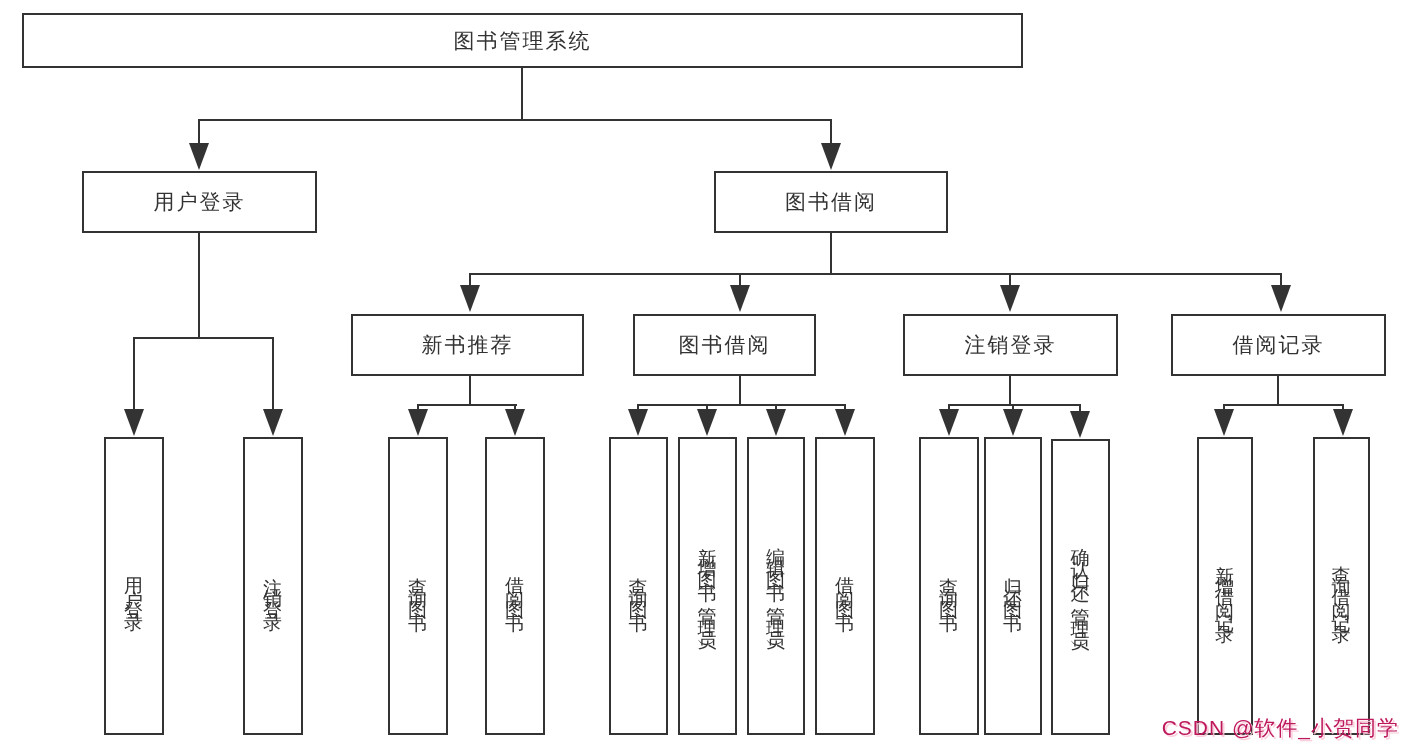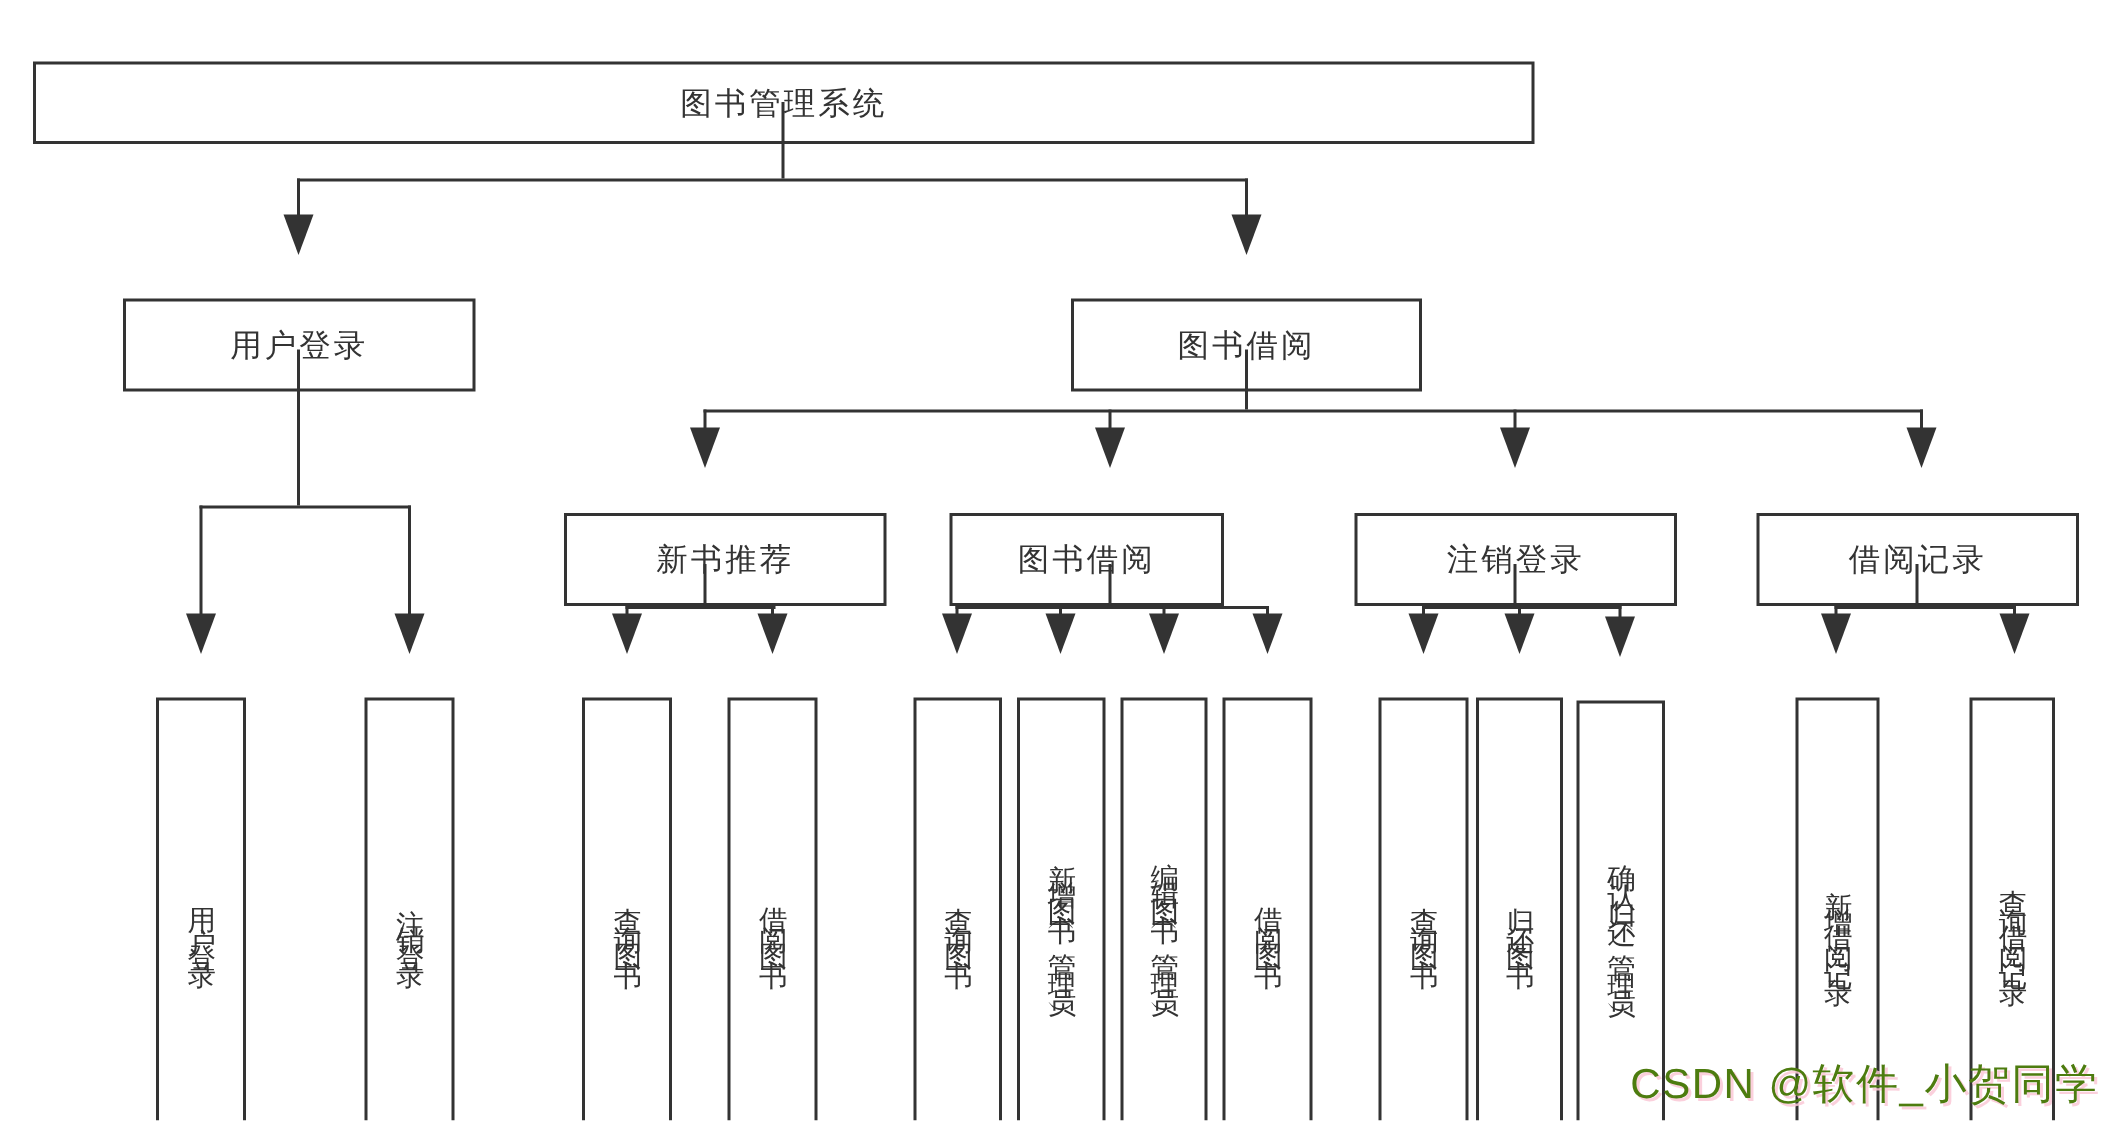--- a/index.html
+++ b/index.html
@@ -2,57 +2,57 @@
 <html><head>
 <meta charset="utf-8">
 <style>
   html,body{margin:0;padding:0;background:#ffffff;}
   .canvas{
     position:relative;width:1405px;height:747px;background:#ffffff;overflow:hidden;
     font-family:"Liberation Sans","DejaVu Sans",sans-serif;color:#333333;
   }
   .node{
     position:absolute;box-sizing:border-box;border:2px solid #333333;background:#ffffff;
-    display:flex;align-items:center;justify-content:center;text-align:center;margin-top:28px;
+    display:flex;align-items:center;justify-content:center;text-align:center;
   }
   .hnode{font-size:21px;letter-spacing:2px;}
   .leaf span{
     writing-mode:vertical-rl;text-orientation:mixed;
     font-size:19px;letter-spacing:12px;line-height:1;white-space:nowrap;
   }
   .vl{position:absolute;width:2px;background:#333333;}
   .hl{position:absolute;height:2px;background:#333333;}
   .arr{
     position:absolute;width:0;height:0;
     border-left:10px solid transparent;border-right:10px solid transparent;
     border-top:27px solid #333333;
   }
   .watermark{
     position:absolute;right:6px;bottom:5px;
-    font-size:28px;color:#4d7c0f;letter-spacing:1px;
+    font-size:21px;color:#be185d;letter-spacing:1px;
     text-shadow:2px 2px 0 rgba(250,200,214,0.85);
   }
 </style>
 </head>
 <body>
 
 <div class="canvas">
 
   <div class="node hnode" style="left:22px;top:13px;width:1001px;height:55px">
     <span>图书管理系统</span>
   </div>
 
   <div class="node hnode" style="left:82px;top:171px;width:235px;height:62px">
     <span>用户登录</span>
   </div>
   <div class="node hnode" style="left:714px;top:171px;width:234px;height:62px">
     <span>图书借阅</span>
   </div>
 
-  <div class="node hnode" style="left:376px;top:314px;width:215px;height:62px">
+  <div class="node hnode" style="left:351px;top:314px;width:233px;height:62px">
     <span>新书推荐</span>
   </div>
   <div class="node hnode" style="left:633px;top:314px;width:183px;height:62px">
     <span>图书借阅</span>
   </div>
   <div class="node hnode" style="left:903px;top:314px;width:215px;height:62px">
     <span>注销登录</span>
   </div>
   <div class="node hnode" style="left:1171px;top:314px;width:215px;height:62px">
     <span>借阅记录</span>

